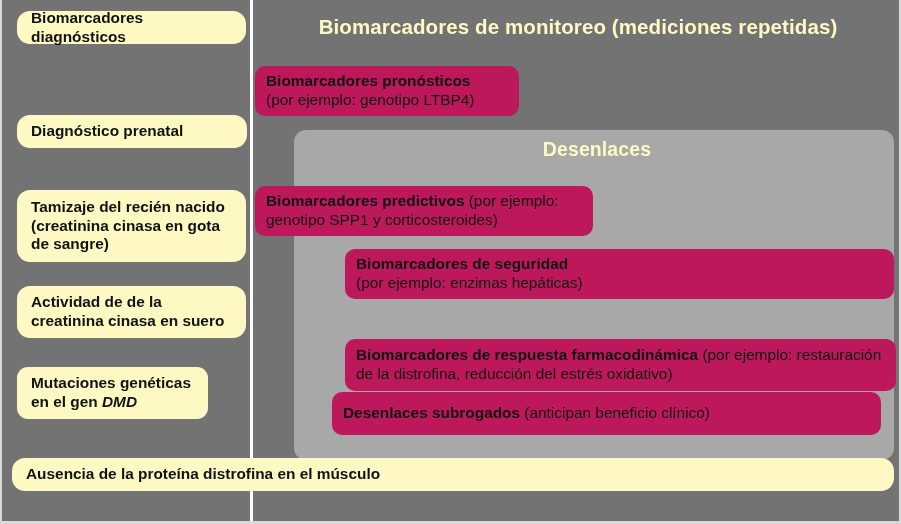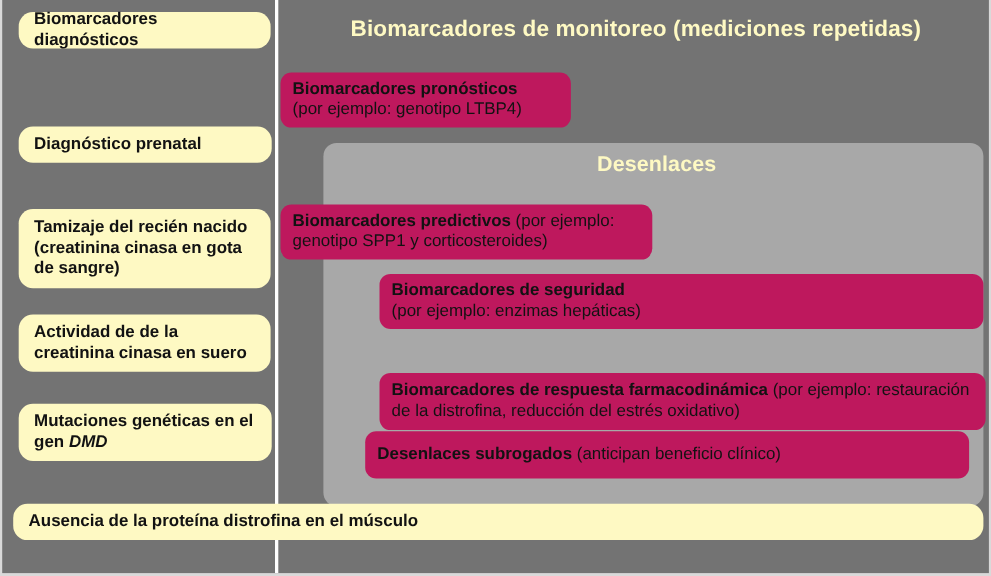--- a/index.html
+++ b/index.html
@@ -90,21 +90,21 @@
   
   .lead { font-weight: bold; }
   .tail { font-weight: normal; }
   .ital { font-style: italic; }
 
   
   #card-diagnostic     { left: 15px;  top: 11px;  width: 229px; height: 33px;  padding: 0 14px; }
   #card-prenatal       { left: 15px;  top: 115px; width: 230px; height: 33px;  padding: 0 14px; }
   #card-newborn        { left: 15px;  top: 190px; width: 229px; height: 72px;  padding: 0 14px; }
   #card-ck-serum       { left: 15px;  top: 286px; width: 229px; height: 52px;  padding: 0 14px; }
-  #card-mutations      { left: 15px;  top: 367px; width: 230px; height: 52px;  padding: 0 14px; }
+  #card-mutations      { left: 15px;  top: 367px; width: 191px; height: 52px;  padding: 0 14px; border-radius: 11px; }
   #card-dystrophin     { left: 10px;  top: 458px; width: 882px; height: 33px;  padding: 0 14px; }
 
   
   #card-prognostic     { left: 253px; top: 66px;  width: 264px; height: 50px;  padding: 0 11px; }
   #card-predictive     { left: 253px; top: 186px; width: 338px; height: 50px;  padding: 0 11px; }
   #card-safety         { left: 343px; top: 249px; width: 549px; height: 50px;  padding: 0 11px; }
   #card-pharmacodyn    { left: 343px; top: 315px; width: 551px; height: 52px;  padding: 0 11px; margin-top: 24px; }
   #card-surrogate      { left: 330px; top: 392px; width: 549px; height: 43px;  padding: 0 11px; }
 </style>
 </head>

